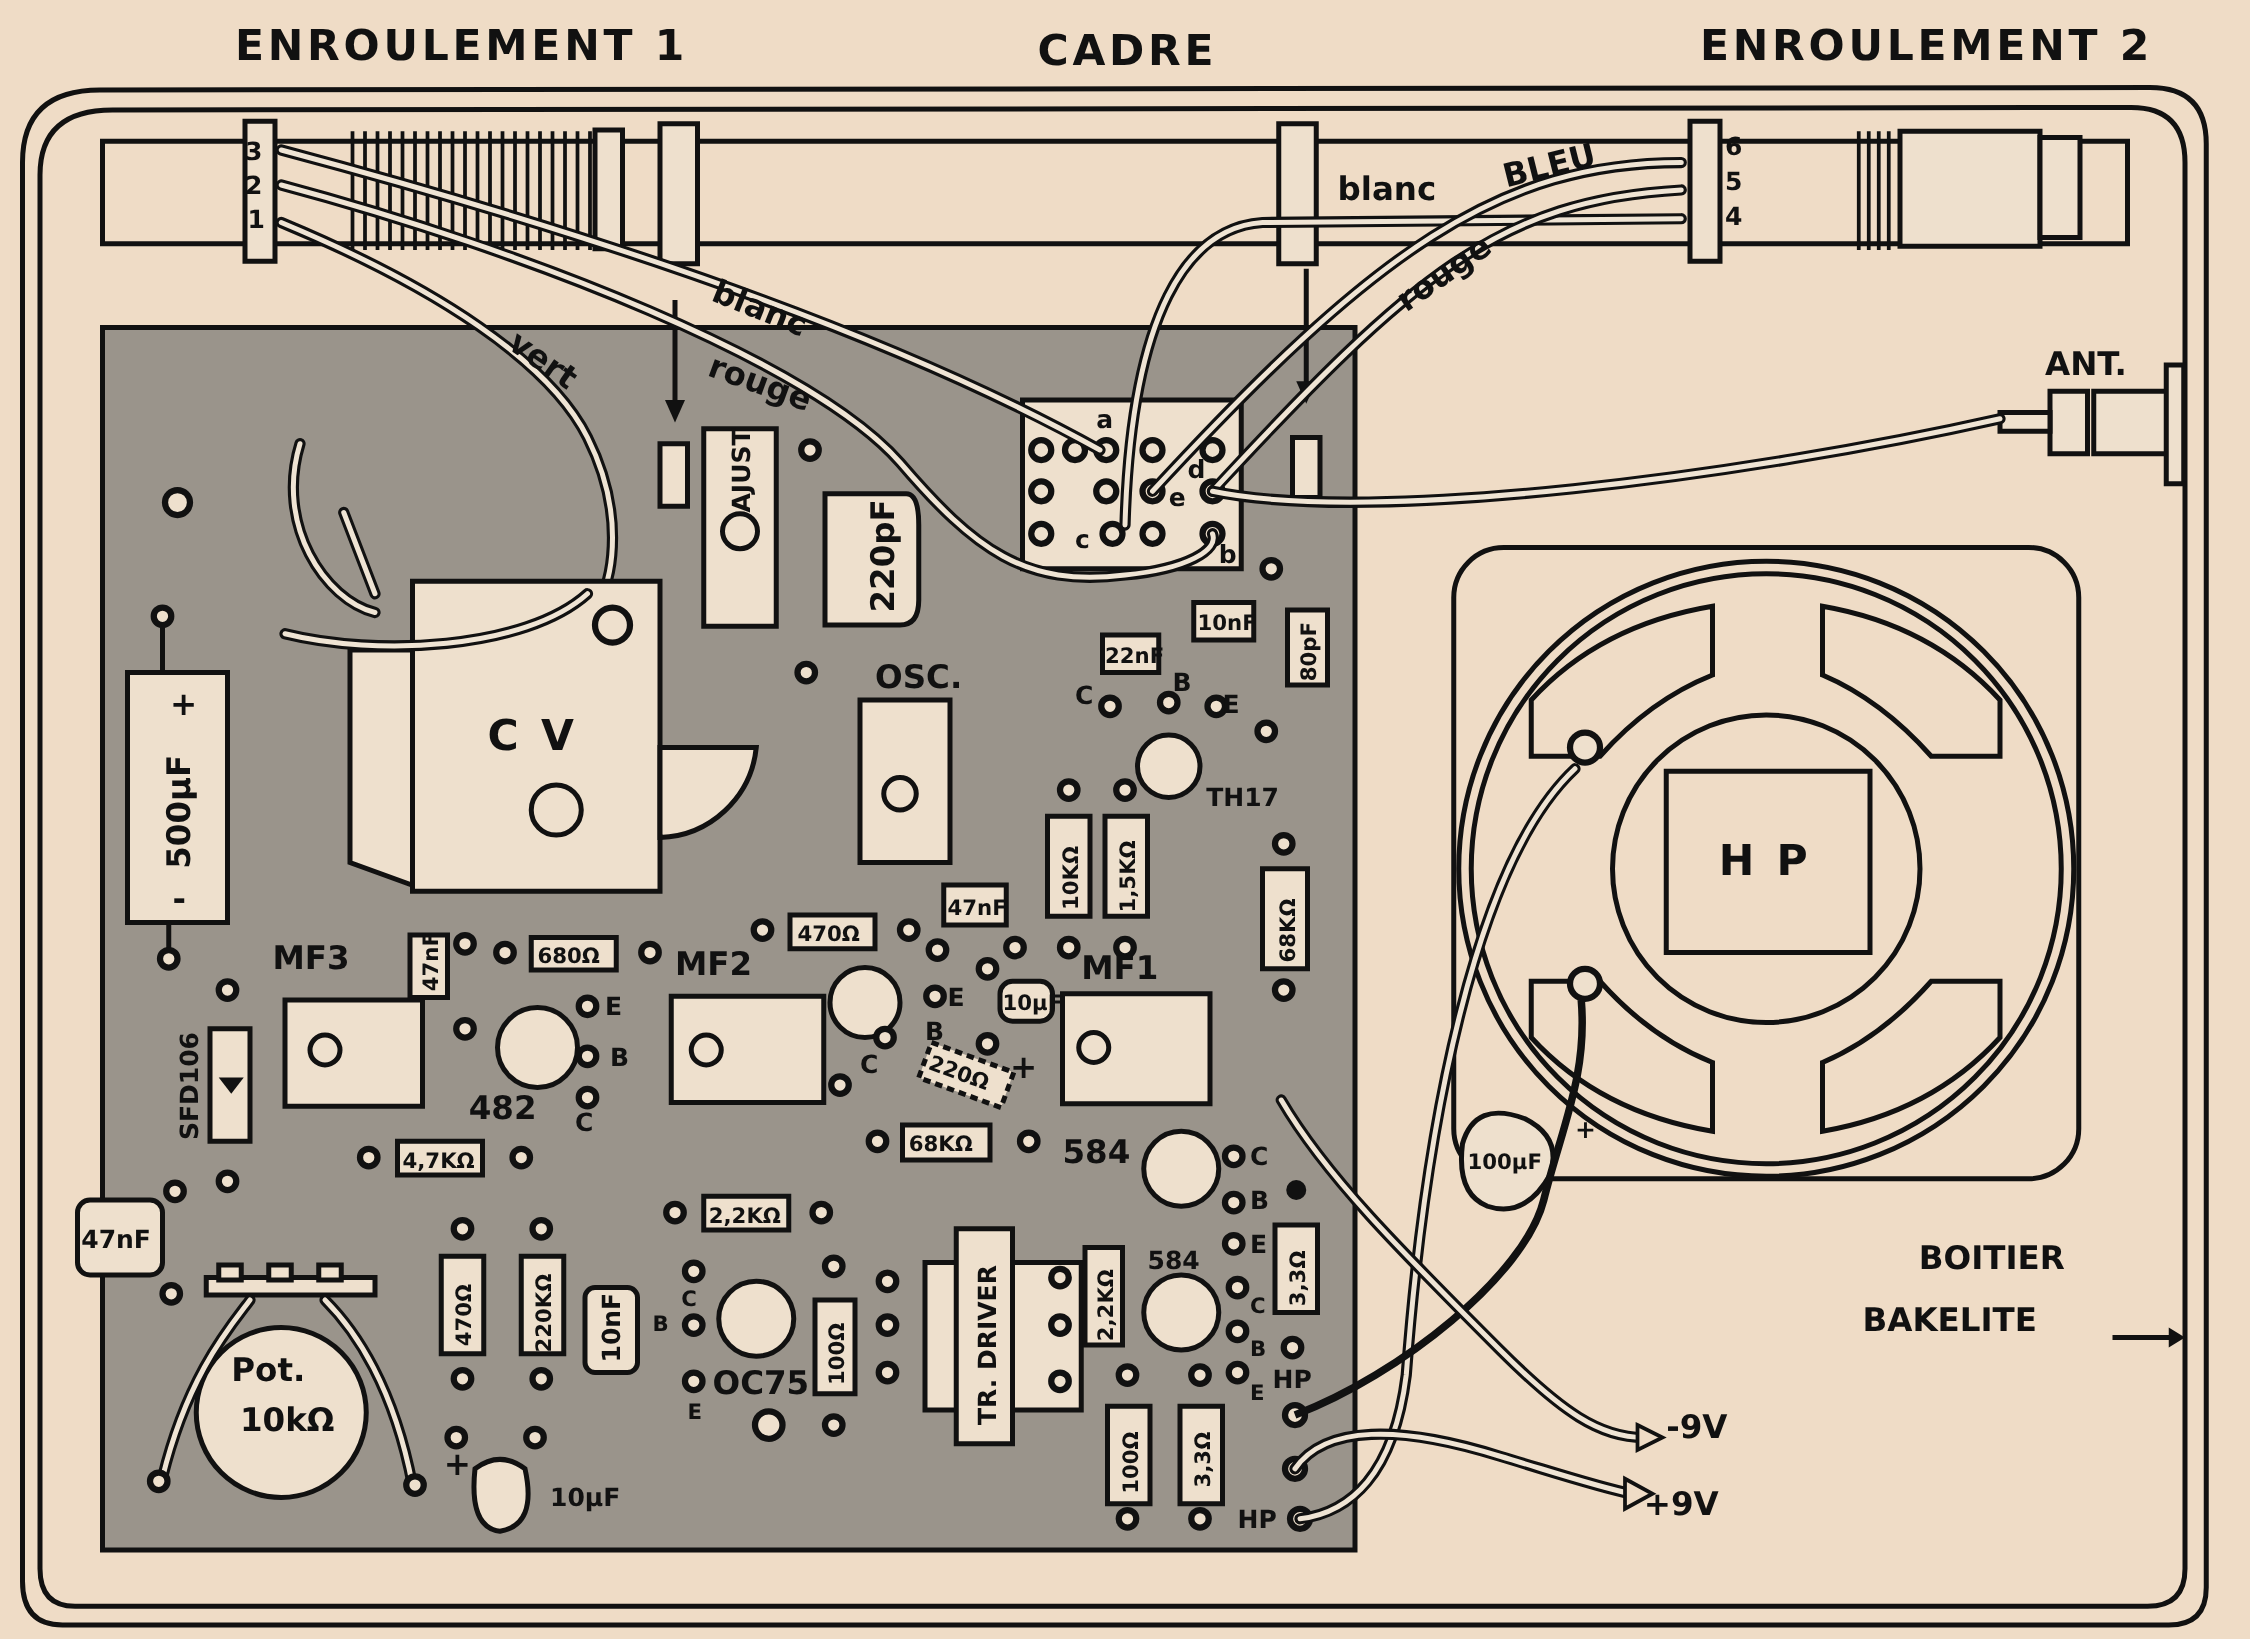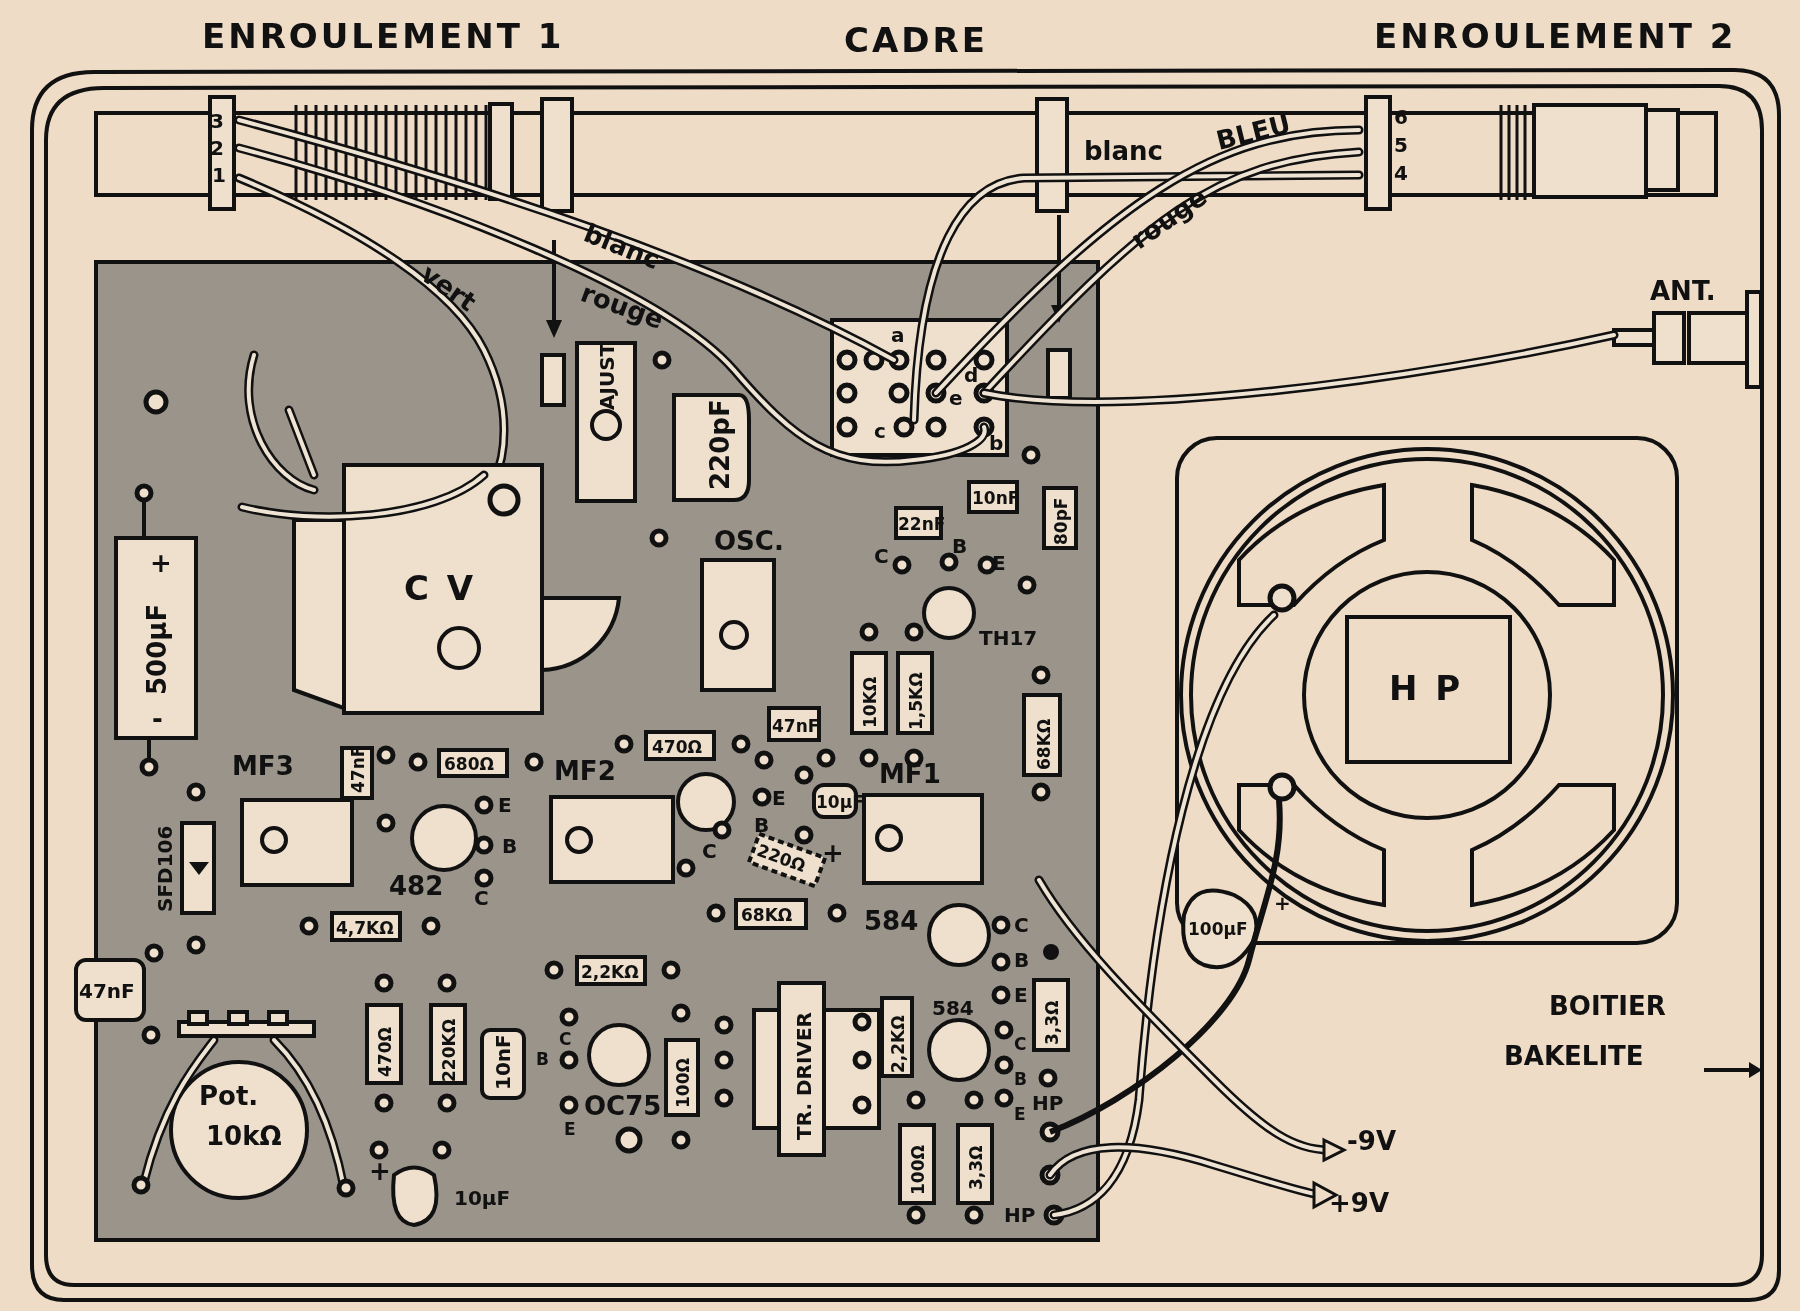--- a/index.html
+++ b/index.html
@@ -1,18 +1,18 @@
 <!DOCTYPE html>
 <html><head>
 <meta charset="utf-8">
 <style>
   html, body { margin:0; padding:0; }
   body { width:1800px; height:1311px; background:#efdcc6; overflow:hidden; position:relative;
          font-family:"DejaVu Sans", sans-serif; }
-  #stage { position:absolute; left:14px; top:0; width:1484px; height:1311px;text-align:center; }
+  #stage { position:absolute; left:0; top:0; width:1484px; height:1311px;text-align:center; }
   svg text { font-family:"DejaVu Sans", sans-serif; font-weight:bold; fill:#111; }
   .hdr { font-size:34px; letter-spacing:3px; }
   .lbl { font-size:26px; }
   .sm  { font-size:20px; }
   .xs  { font-size:17px; }
   .wire-o { fill:none; stroke:#111; stroke-width:9; stroke-linecap:round; }
   .wire-i { fill:none; stroke:#efe4d4; stroke-width:4; stroke-linecap:round; }
   .box { fill:#eee0cd; stroke:#111; stroke-width:4; }
   .pad { fill:#eee0cd; stroke:#111; stroke-width:5; }
   .ln  { stroke:#111; stroke-width:4; fill:none; }

